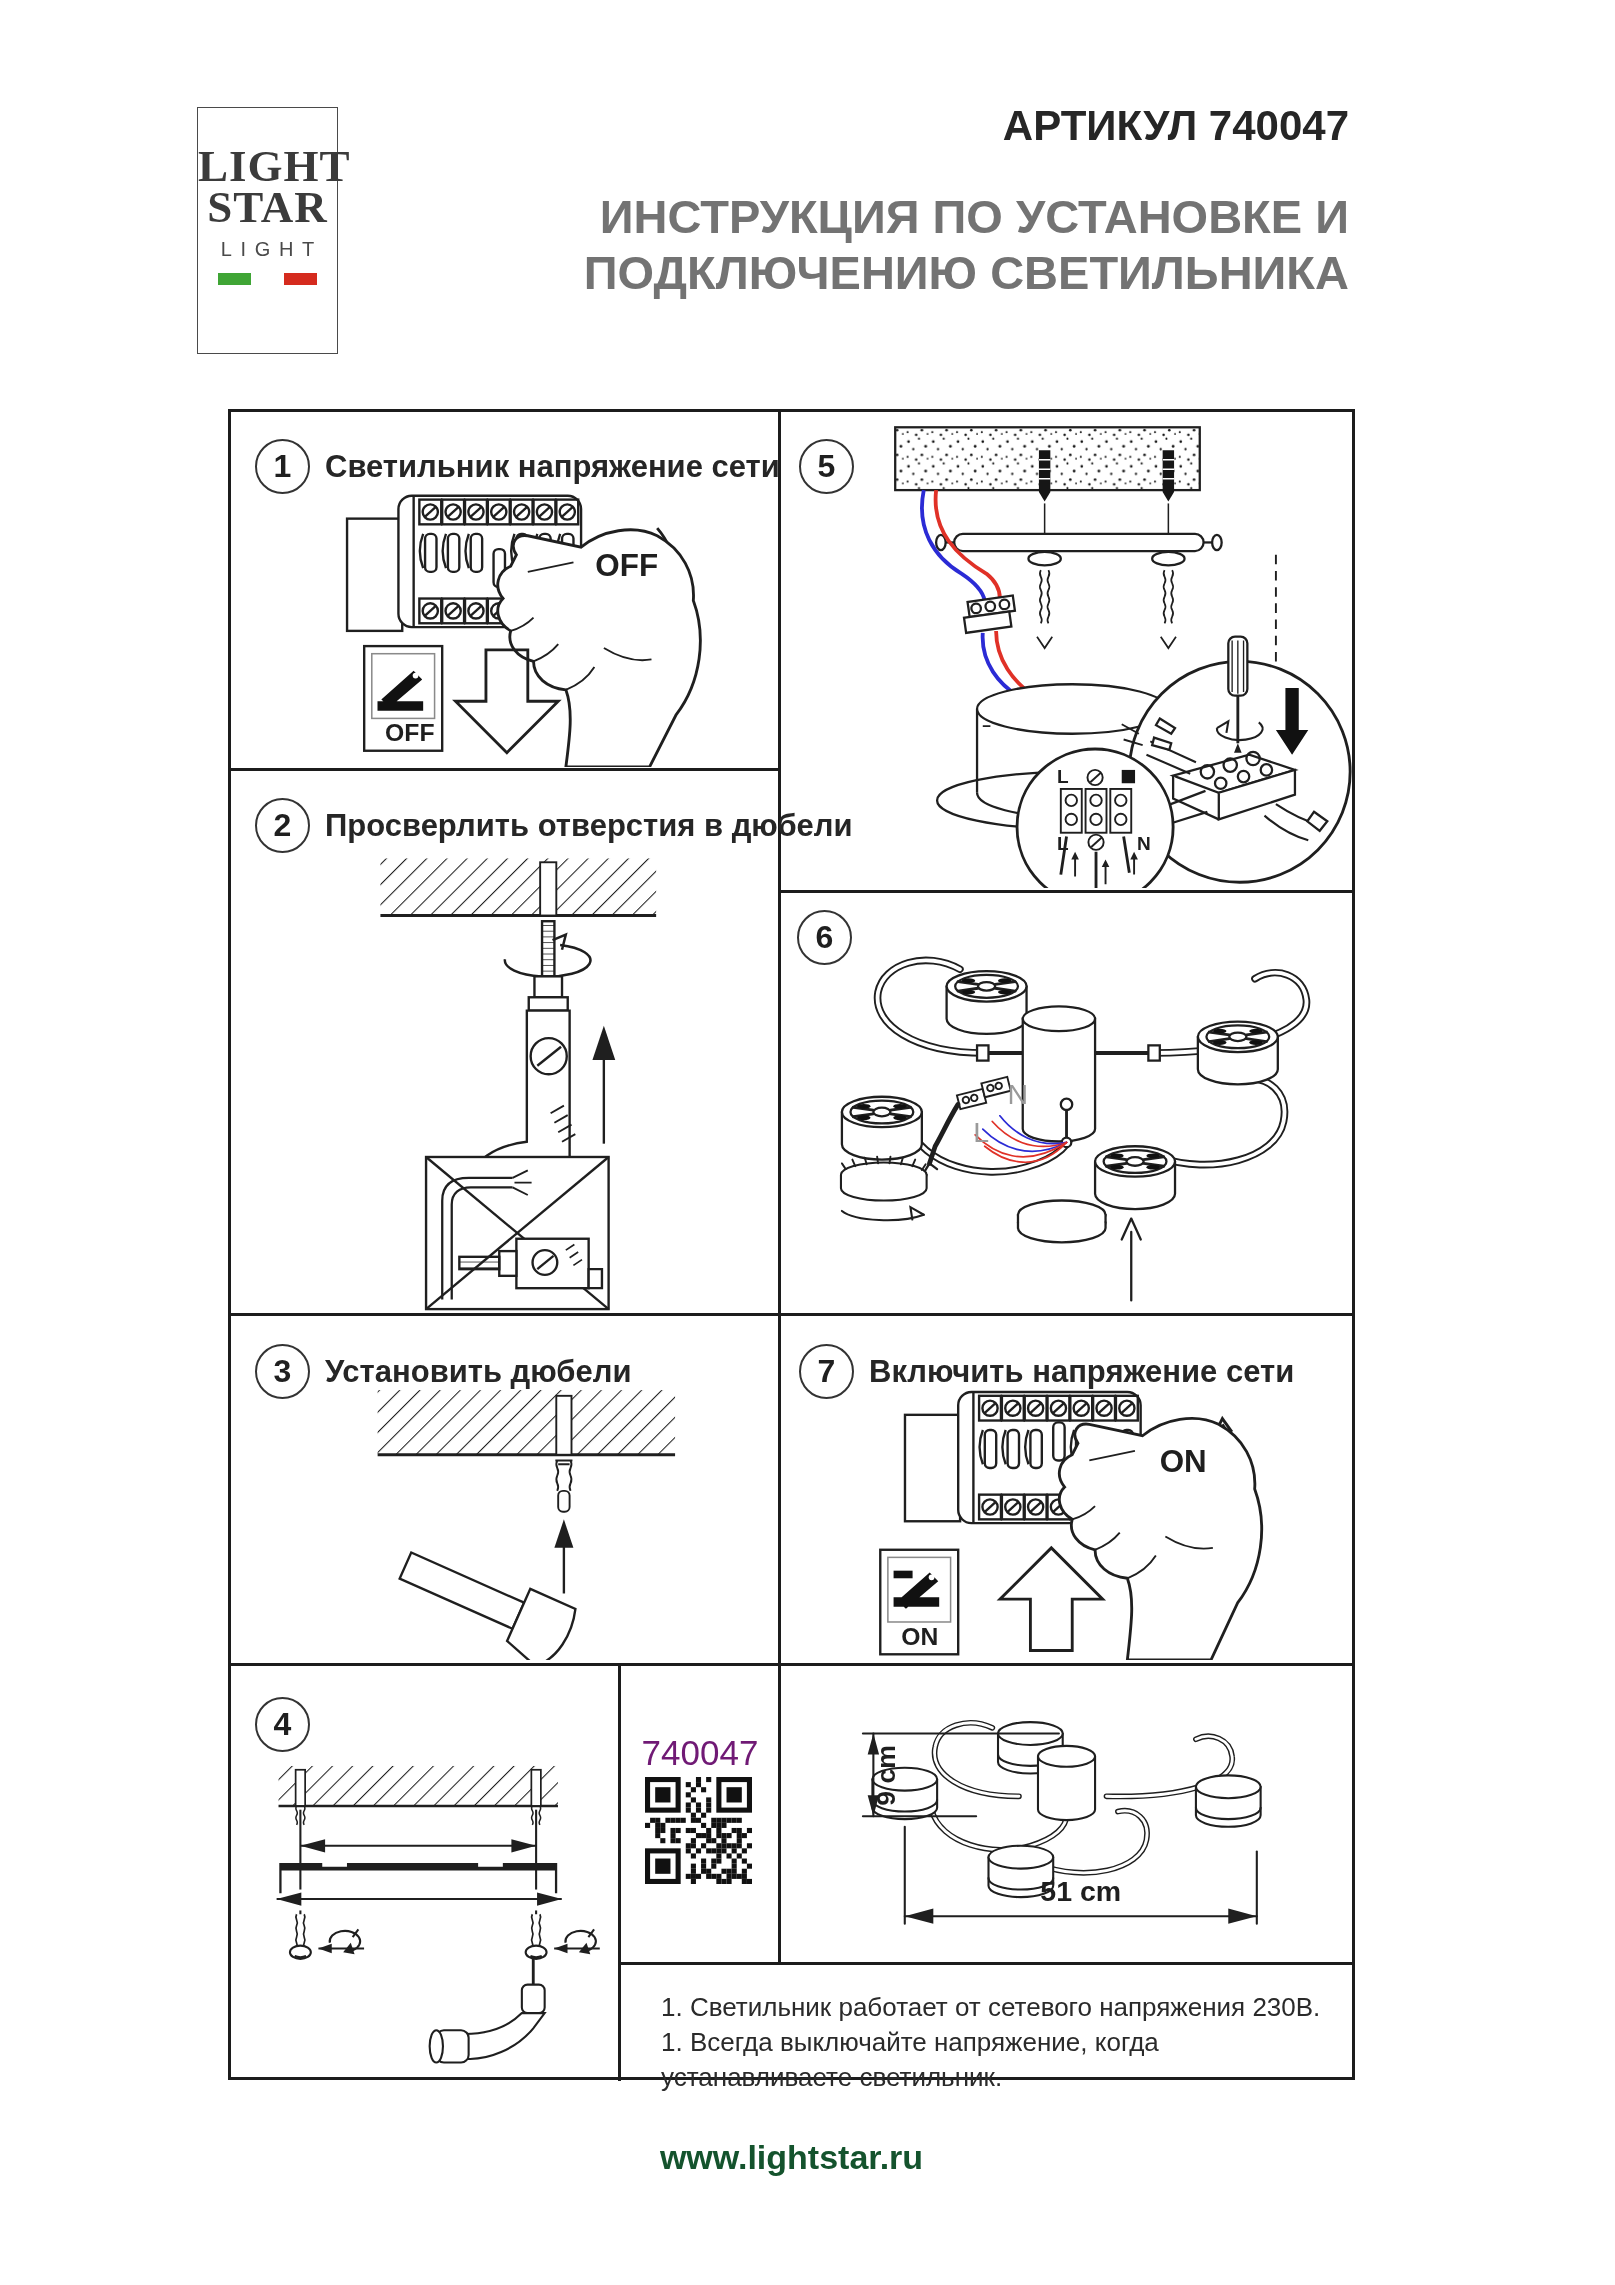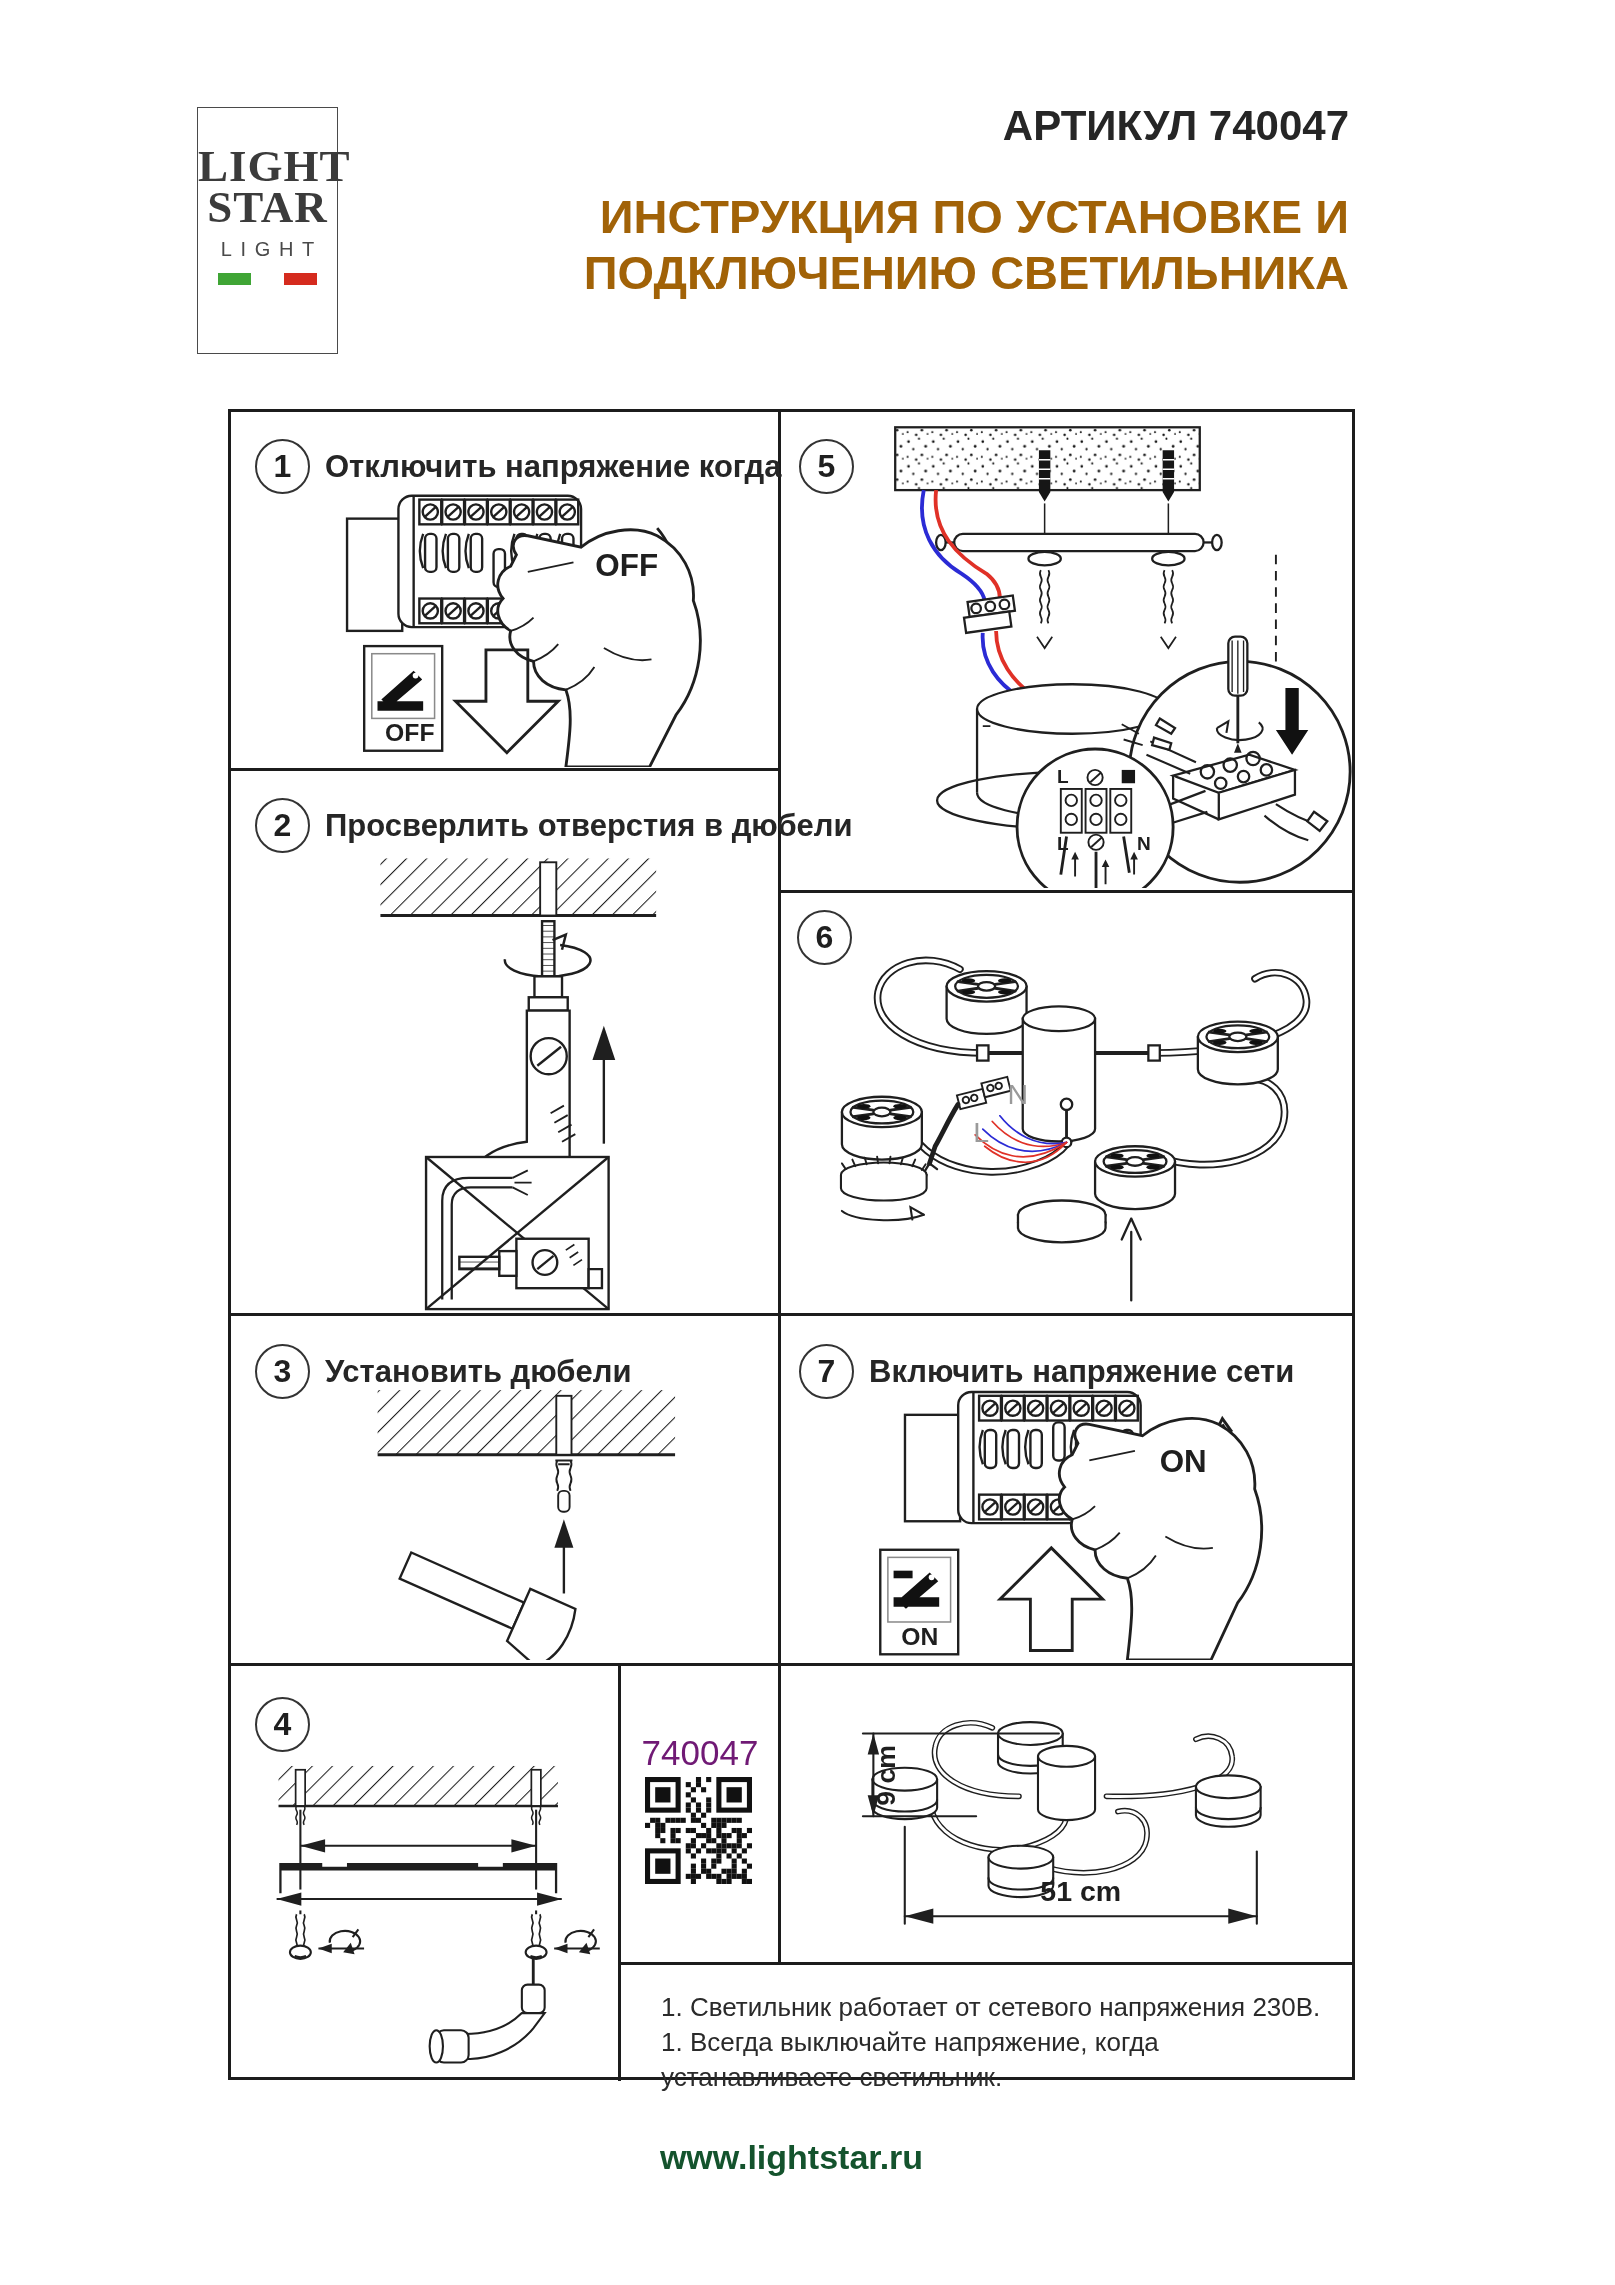--- a/index.html
+++ b/index.html
@@ -8,21 +8,21 @@
   .abs{position:absolute;}
   
   .logo-box{left:197px;top:107px;width:139px;height:245px;border:1.9px solid #4a4a4a;text-align:center;}
   .logo-word{font-family:"Liberation Serif",serif;font-weight:bold;font-size:45px;line-height:0.92;color:#3b3b3b;letter-spacing:1px;}
   .logo-group{font-size:20px;letter-spacing:8.6px;color:#4a4a4a;margin-top:9.5px;text-indent:8.6px;}
   .flag{width:99px;height:12.4px;margin:11.4px auto 0;display:flex;}
   .flag div{flex:1;height:100%;}
   
   .hdr{right:267px;top:95px;text-align:right;}
   .hdr-line1,.hdr-line2{font-size:42px;font-weight:bold;line-height:1.48;color:#262626;}
-  .hdr-title{font-size:47px;font-weight:bold;line-height:1.18;color:#a16207;margin-top:32px;text-align:right;}
+  .hdr-title{font-size:47px;font-weight:bold;line-height:1.18;color:#737373;margin-top:32px;text-align:right;}
   
   .gline{background:#1c1c1c;}
   
   .step-head{display:flex;align-items:center;gap:15px;}
   .step-circle{width:51px;height:51px;border:2.9px solid #333;border-radius:50%;display:flex;align-items:center;justify-content:center;font-size:32px;font-weight:bold;flex:0 0 auto;}
   .step-label{font-size:31px;font-weight:bold;color:#262626;white-space:nowrap;}
   svg{display:block;}
   text{font-family:"Liberation Sans",sans-serif;}
   .qr-label{font-size:35px;font-weight:normal;color:#701a75;text-align:center;}
   .notes{font-size:26px;line-height:1.35;color:#2a2a2a;}
@@ -82,21 +82,21 @@
   <div class="abs gline" style="left:778px;top:409px;width:2.9px;height:1556px"></div>
   <div class="abs gline" style="left:618px;top:1663px;width:2.9px;height:418px"></div>
   <div class="abs gline" style="left:228px;top:768px;width:553px;height:2.9px"></div>
   <div class="abs gline" style="left:778px;top:890px;width:577px;height:2.9px"></div>
   <div class="abs gline" style="left:228px;top:1313px;width:1127px;height:2.9px"></div>
   <div class="abs gline" style="left:228px;top:1663px;width:1127px;height:2.9px"></div>
   <div class="abs gline" style="left:618px;top:1962px;width:737px;height:2.9px"></div>
 
   <div class="abs step-head" style="left:255px;top:439px">
     <div class="step-circle">1</div>
-    <div class="step-label">Отключить напряжение когда</div>
+    <div class="step-label">Светильник напряжение сети</div>
   </div>
   <div class="abs step-head" style="left:255px;top:798px">
     <div class="step-circle">2</div>
     <div class="step-label">Просверлить отверстия в дюбели</div>
   </div>
   <div class="abs step-head" style="left:255px;top:1344px">
     <div class="step-circle">3</div>
     <div class="step-label">Установить дюбели</div>
   </div>
   <div class="abs step-head" style="left:255px;top:1697px">

